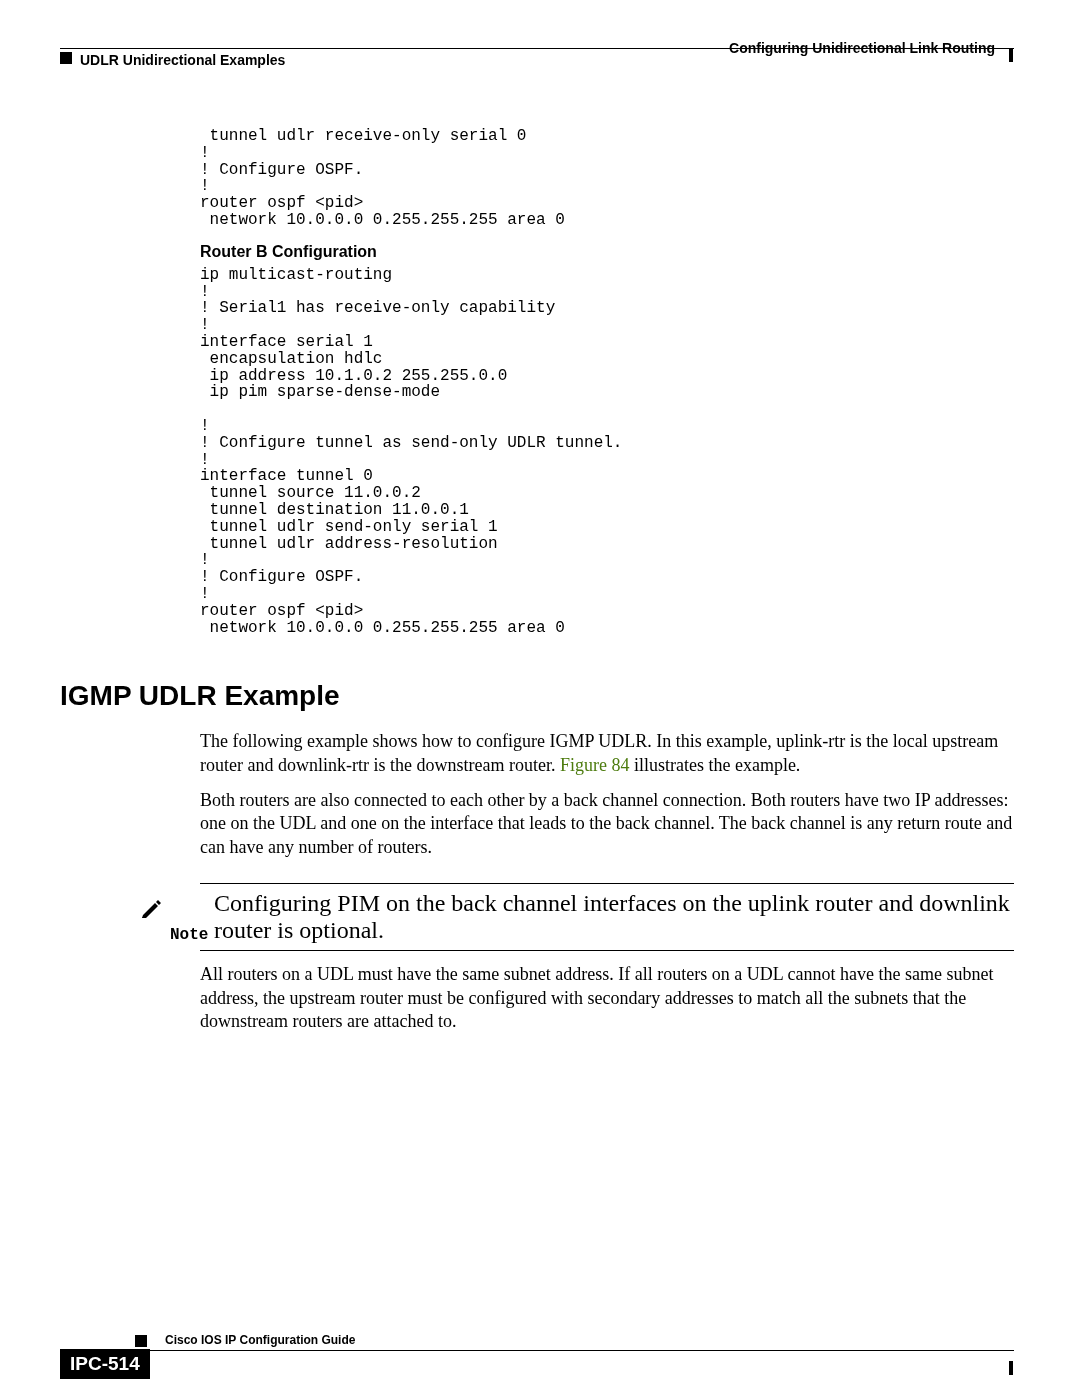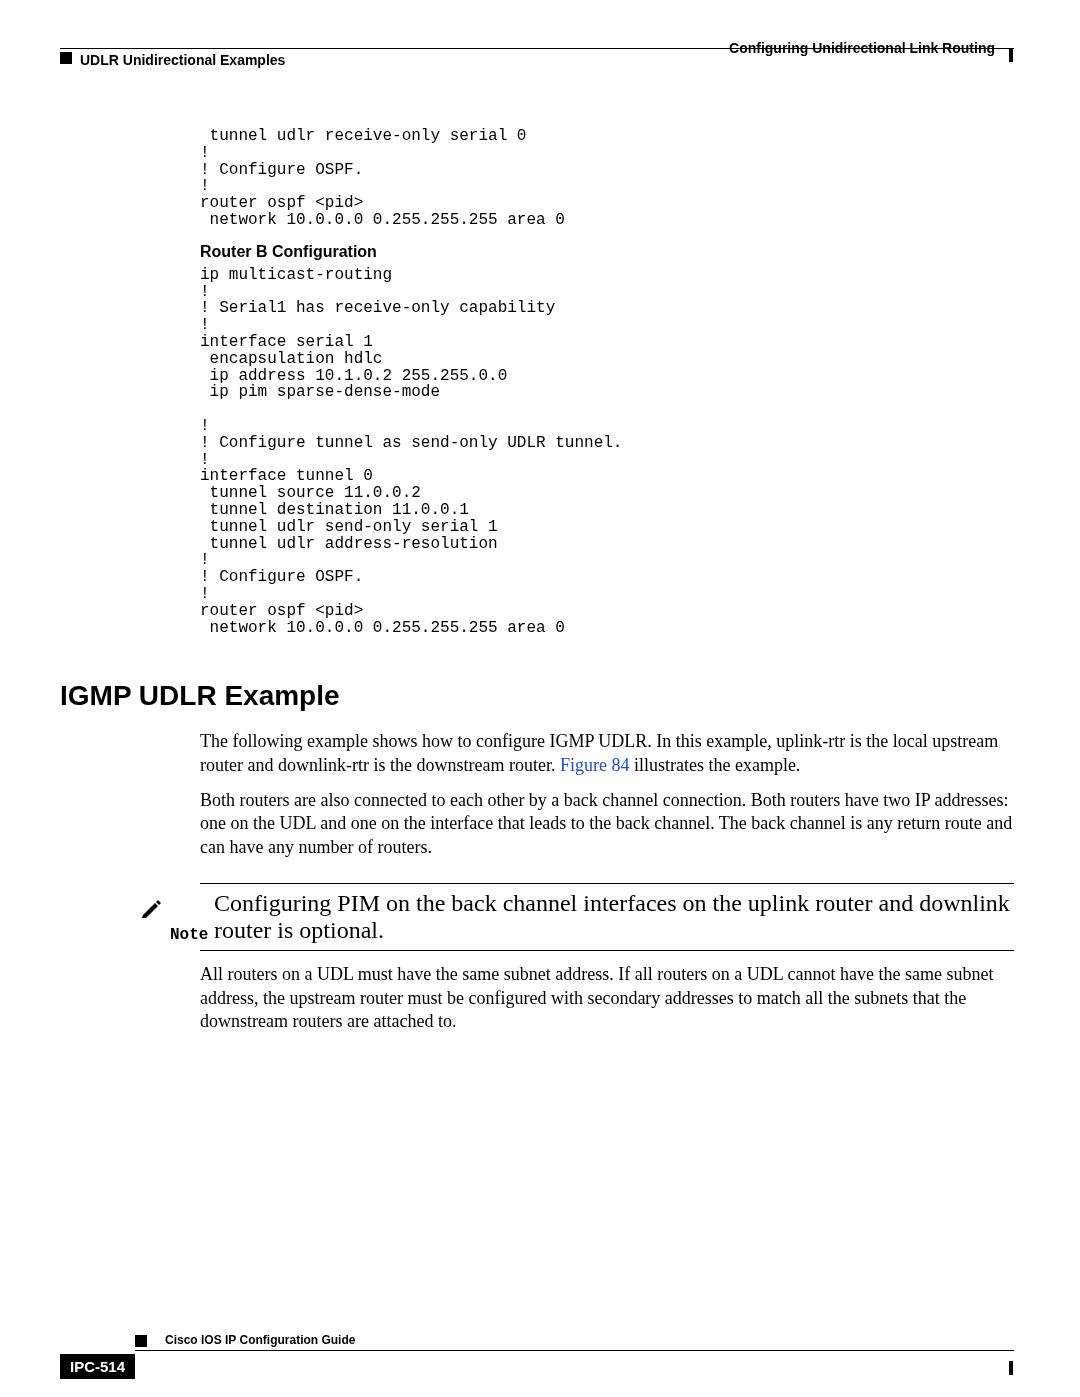--- a/index.html
+++ b/index.html
@@ -90,21 +90,21 @@
   }
   .body-para {
     font-family: "Times New Roman", Times, serif;
     font-size: 18px;
     line-height: 1.3;
     margin-left: 140px;
     margin-top: 12px;
     margin-bottom: 0;
   }
   a.figref {
-    color: #1d4ed8;
+    color: #4d7c0f;
     text-decoration: none;
   }
   .note-block {
     margin-top: 24px;
     margin-left: 80px;
   }
   .note-rule-top, .note-rule-bot {
     border-top: 1px solid #000;
     margin-left: 60px;
     margin-right: 0;
@@ -166,21 +166,21 @@
     height: 14px;
     background: #000;
   }
   .page-number-box {
     position: absolute;
     bottom: 18px;
     left: 60px;
     background: #000;
     color: #fff;
     font-family: Arial, Helvetica, sans-serif;
-    font-size: 15px;
+    font-size: 19px;
     font-weight: bold;
     padding: 4px 10px 4px 10px;
   }
 </style>
 </head>
 <body>
 
 <div class="page">
 
   <div class="header-right">Configuring Unidirectional Link Routing</div>

